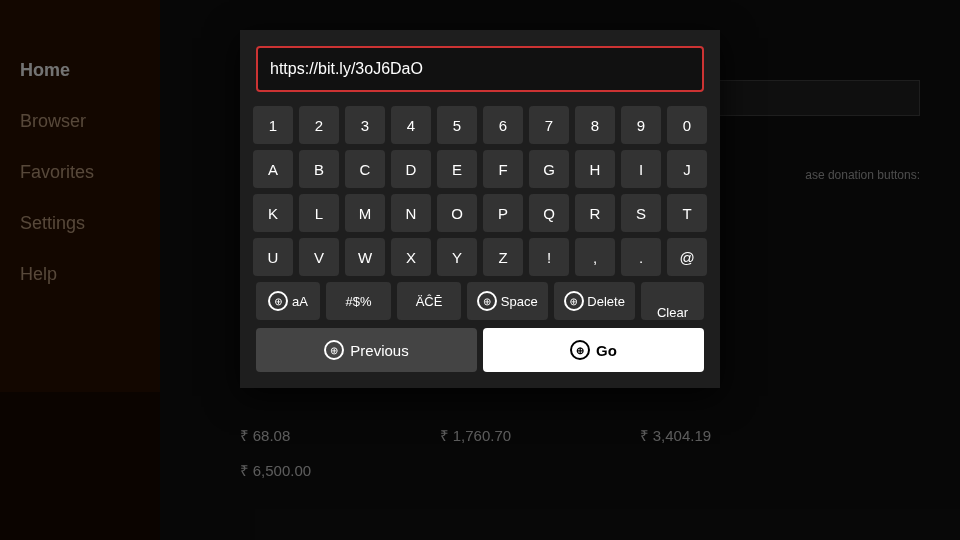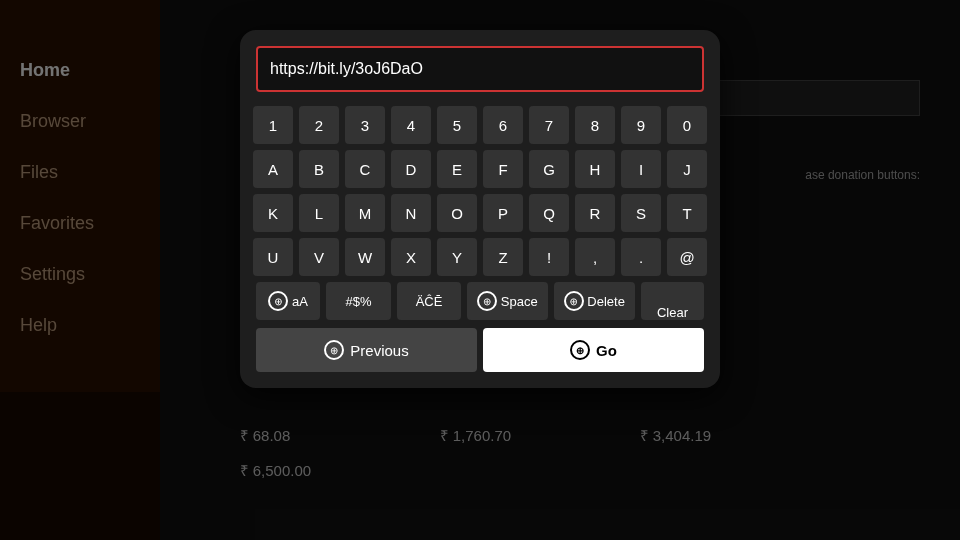--- a/index.html
+++ b/index.html
@@ -80,21 +80,21 @@
       background: rgba(0,0,0,0.55);
     }
 
     
     .dialog {
       position: absolute;
       left: 240px;
       top: 30px;
       width: 480px;
       background: #1e1e1e;
-      border-radius: 16px;
+      border-radius: 0;
       padding: 16px;
       box-shadow: 0 8px 32px rgba(0,0,0,0.8);
     }
 
     
     .url-input-box {
       width: 100%;
       height: 46px;
       background: #111;
       border: 2px solid #cc3333;
@@ -218,23 +218,20 @@
   </style>
 </head>
 <body>
 
 <div class="sidebar">
   <div class="sidebar-item active">
     <span>Home</span>
   </div>
   <div class="sidebar-item">
     <span>Browser</span>
-  </div>
-  <div class="sidebar-item">
-    <span>Files</span>
   </div>
   <div class="sidebar-item">
     <span>Favorites</span>
   </div>
   <div class="sidebar-item">
     <span>Settings</span>
   </div>
   <div class="sidebar-item">
     <span>Help</span>
   </div>

